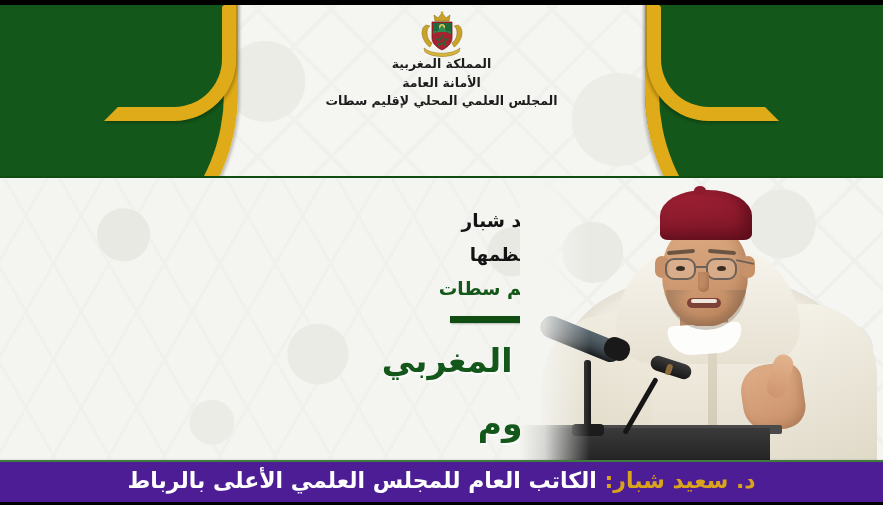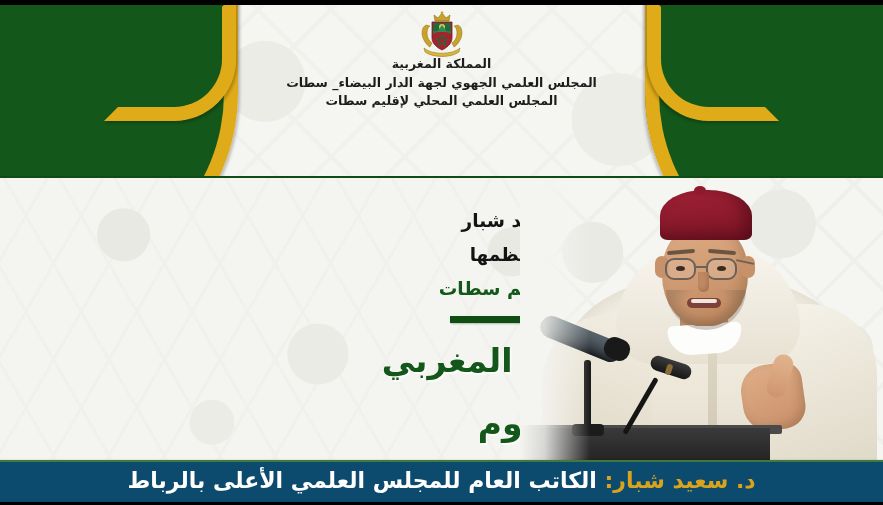--- a/index.html
+++ b/index.html
@@ -358,21 +358,21 @@
   
   .photo .fade-left{
     position:absolute; left:0; top:0; width:70px; height:100%;
     background:linear-gradient(90deg,#f4f4f1 0%, rgba(244,244,241,.85) 35%, rgba(244,244,241,0) 100%);
     z-index:5;
   }
 
   
   .banner{
     position:absolute; left:0; bottom:3px; width:100%; height:40px;
-    background:#0c4a6e;
+    background:#4c1d95;
     z-index:40;
     display:flex; align-items:center; justify-content:center;
     box-shadow:0 -2px 2px rgba(0,0,0,.18);
   }
   .banner-text{
     font-size:22px; font-weight:bold; color:#ffffff;
     white-space:nowrap; line-height:1;
     padding-bottom:2px;
   }
   .banner-name{ color:#d9a31c; }
@@ -425,21 +425,21 @@
         <path d="M25 21 L30 14 L35 21 Z" fill="#2f8a52"></path>
 
         <path d="M30 24 L31.5 28 L35.7 28 L32.3 30.5 L33.6 34.5 L30 32 L26.4 34.5 L27.7 30.5 L24.3 28 L28.5 28 Z" fill="none" stroke="#1f6b3a" stroke-width="1.1"></path>
 
         <path d="M12 37 C20 44 40 44 48 37 L47 41 C39 47 21 47 13 41 Z" fill="#d8b53c" stroke="#8a6d12" stroke-width=".5"></path>
       </svg>
     </div>
 
     <div class="header-lines">
       <div class="hline">المملكة المغربية</div>
-      <div class="hline">المجلس العلمي الجهوي لجهة الدار البيضاء_ سطات</div>
+      <div class="hline">الأمانة العامة</div>
       <div class="hline">المجلس العلمي المحلي لإقليم سطات</div>
     </div>
   </div>
 
   <div class="sep-top"></div>
 
   <div class="body-zone">
     <div class="bpattern"></div>
 
     <div class="text-block">

